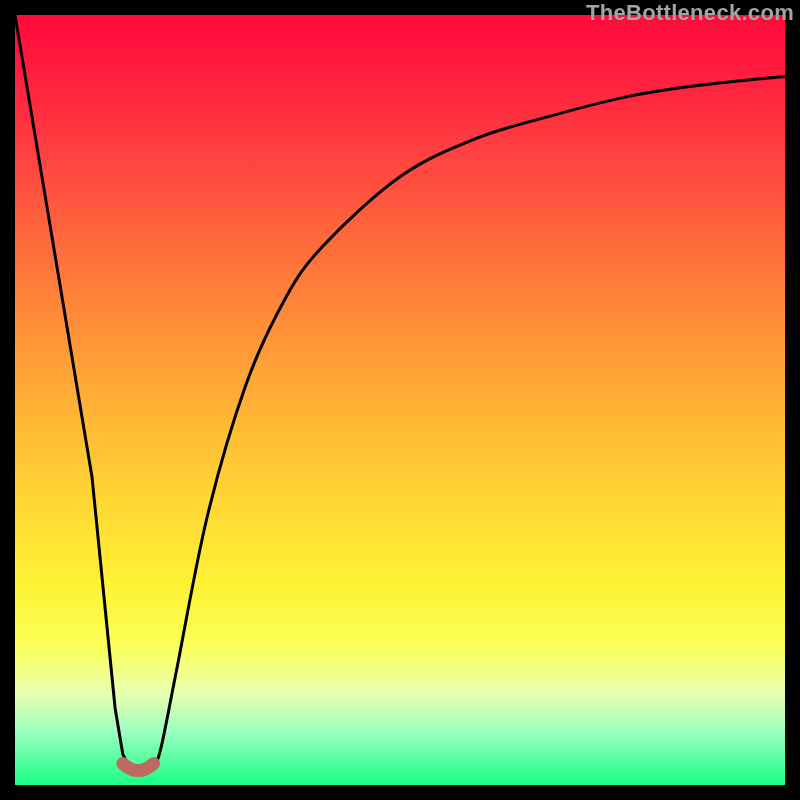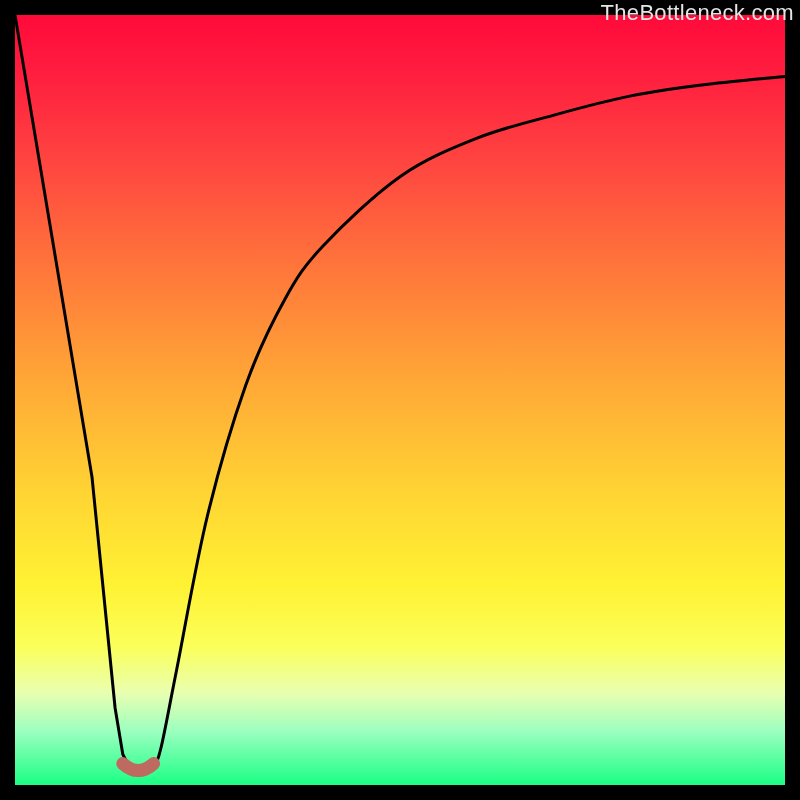--- a/index.html
+++ b/index.html
@@ -34,23 +34,23 @@
       #fbff5a 82%,
       #e9ffb0 88%,
       #9cffc0 93%,
       #1aff84 100%
     );
   }
   .watermark {
     position: absolute;
     top: 0;
     right: 6px;
-    color: #e5e5e5;
+    color: #a3a3a3;
     font-size: 22px;
-    font-weight: 400;
+    font-weight: 700;
     letter-spacing: 0.3px;
     pointer-events: none;
     user-select: none;
   }
   svg.curve {
     position: absolute;
     left: 0;
     top: 0;
     width: 770px;
     height: 770px;

